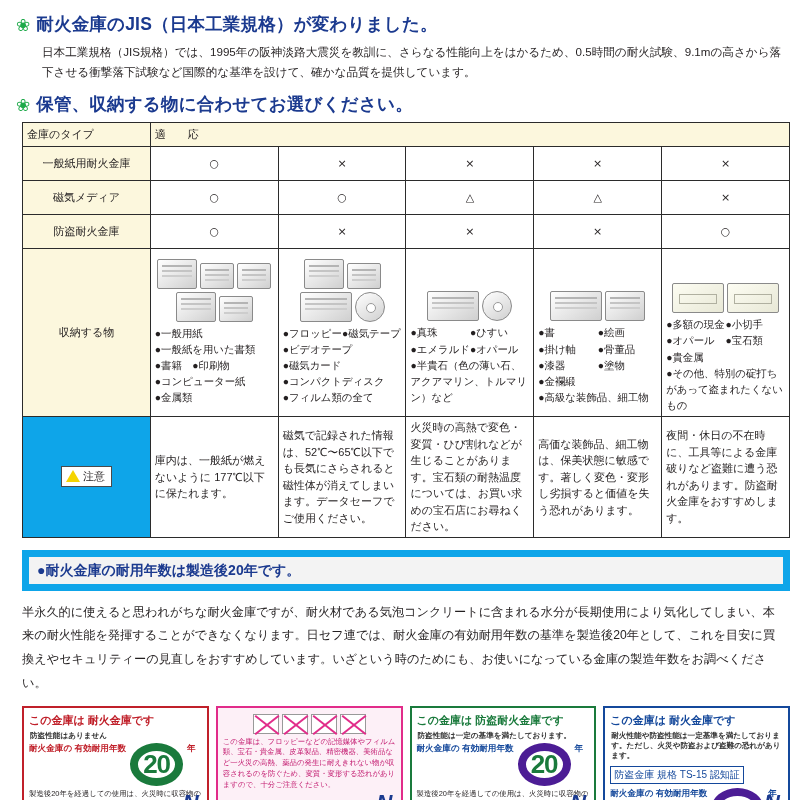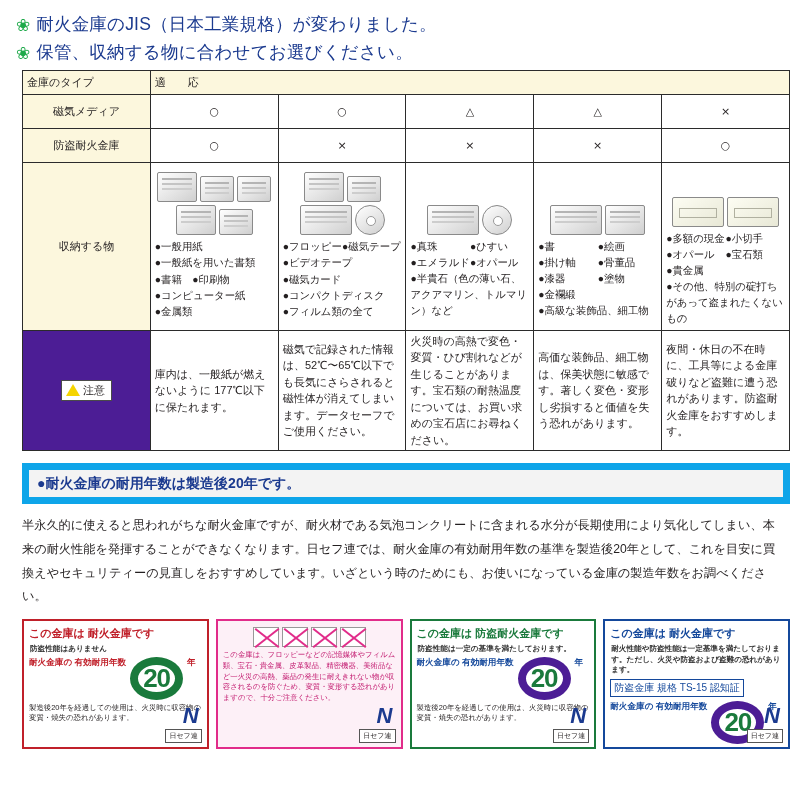--- a/index.html
+++ b/index.html
@@ -26,21 +26,21 @@
   }
   .clover {
     color: #1faa4b;
     font-size: 17px;
     line-height: 1;
     padding-top: 3px;
     flex: 0 0 auto;
   }
   .sec-title {
     font-size: 17.5px;
-    font-weight: normal;
+    font-weight: bold;
     color: #1b3a8f;
     letter-spacing: .2px;
     line-height: 1.25;
   }
   .sec-body {
     font-size: 11.6px;
     line-height: 1.75;
     color: #231f20;
     margin: 0 0 12px 26px;
   }
@@ -138,21 +138,21 @@
     flex-wrap: wrap;
     font-size: 10.4px;
     line-height: 1.55;
   }
   .bul-col { width: 50%; padding-right: 2px; }
   .bul-col.full { width: 100%; }
   .bul { white-space: nowrap; }
   .bul.wrapok { white-space: normal; }
 
   .note-label {
-    background: #4c1d95;
+    background: #0ea5e9;
     text-align: center;
     vertical-align: middle;
   }
   .warn-badge {
     display: inline-block;
     border: 1px solid #4a4a4a;
     padding: 2px 6px 2px 4px;
     background: #ffffff;
     font-size: 11px;
     white-space: nowrap;
@@ -313,33 +313,42 @@
 </style>
 </head>
 <body>
 
 <div class="page">
 
   <div class="sec-head">
     <span class="clover">❀</span>
     <span class="sec-title">耐火金庫のJIS（日本工業規格）が変わりました。</span>
   </div>
+  <p class="sec-body">日本工業規格（JIS規格）では、1995年の阪神淡路大震災を教訓に、さらなる性能向上をはかるため、0.5時間の耐火試験、9.1mの高さから落下させる衝撃落下試験など国際的な基準を設けて、確かな品質を提供しています。</p>
 
   <div class="sec-head">
     <span class="clover">❀</span>
     <span class="sec-title">保管、収納する物に合わせてお選びください。</span>
   </div>
 
   <table class="matrix">
     <tbody>
         <tr>
       <th class="hdr">金庫のタイプ</th>
       <th class="hdr" colspan="5">適　　応</th>
     </tr>
 
+    <tr>
+      <td class="rowlabel">一般紙用耐火金庫</td>
+      <td class="mark">○</td>
+      <td class="mark">×</td>
+      <td class="mark">×</td>
+      <td class="mark">×</td>
+      <td class="mark">×</td>
+    </tr>
     <tr>
       <td class="rowlabel">磁気メディア</td>
       <td class="mark">○</td>
       <td class="mark">○</td>
       <td class="mark">△</td>
       <td class="mark">△</td>
       <td class="mark">×</td>
     </tr>
     <tr>
       <td class="rowlabel">防盗耐火金庫</td>

